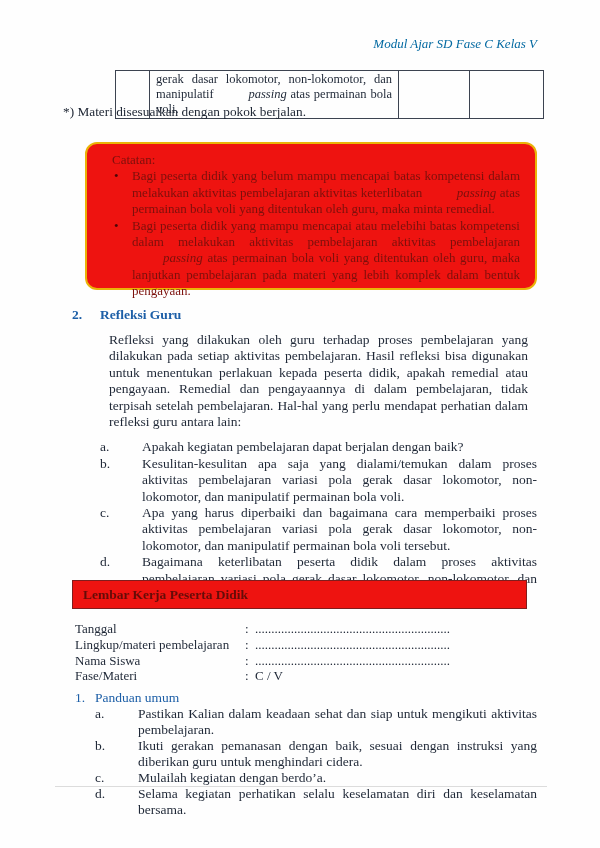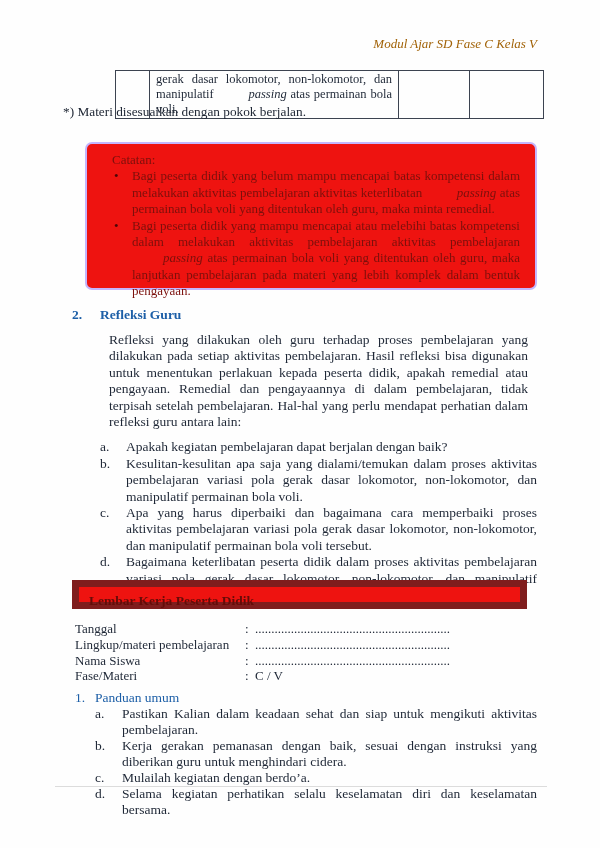--- a/index.html
+++ b/index.html
@@ -4,63 +4,63 @@
 <style>
   html,body{margin:0;padding:0;background:#ffffff;}
   .page{
     position:relative;width:600px;height:848px;background:#fefefe;
     font-family:"Liberation Serif","DejaVu Serif",serif;
     color:#1e2736;overflow:hidden;
   }
   
   .running-head{
     position:absolute;top:36px;right:63px;
-    font-style:italic;font-size:13px;color:#a16207;
+    font-style:italic;font-size:13px;color:#0369a1;
   }
   
   .tbl{
     position:absolute;left:115px;top:70px;border-collapse:collapse;
   }
   .tbl td{
     border:1px solid #3c4350;vertical-align:middle;
     font-size:12.5px;line-height:15px;padding:1px 6px;
   }
   .tbl .c1{width:21px;}
   .tbl .c2{width:236px;text-align:justify;}
   .tbl .c3{width:58px;}
   .tbl .c4{width:61px;}
   .footnote{
     position:absolute;left:63px;top:104px;font-size:13.3px;color:#1c2432;
   }
   
   .note-box{
     position:absolute;left:85px;top:142px;width:418px;height:116px;
-    background:#ee1310;border:2px solid #c4b5fd;border-radius:7px;
+    background:#ee1310;border:2px solid #eab308;border-radius:12px;
     padding:8px 15px 20px 15px;
     color:#7c100c;font-size:13px;line-height:16.4px;
   }
   .note-title{margin:0 0 0 10px;}
   .note-bullet{display:flex;margin-left:12px;}
   .note-bullet .dot{flex:none;width:18px;color:#4a0606;}
   .note-bullet .btxt{flex:1;text-align:justify;}
   .em{font-style:italic;margin-left:31px;}
   
   .sec2-head{position:absolute;left:72px;top:307px;display:flex;
     color:#1d5fa7;font-weight:bold;font-size:13.5px;}
   .sec2-head .num{width:28px;}
   .sec2-body{position:absolute;left:100px;top:323px;width:437px;
     font-size:13.5px;line-height:16.4px;}
   .sec2-body .intro{text-align:justify;margin:9px;}
   .li-row{display:flex;}
   .li-row .letter{flex:none;width:26px;}
-  .li-row .txt{flex:1;text-align:justify;}
+  .li-row .txt{flex:1;text-align:justify;margin-left:16px;}
   
   .banner{
     position:absolute;left:72px;top:580px;width:455px;height:29px;
-    background:#ee1310;border:7px solid #7f1d1d;
+    background:#ee1310;border:1px solid #7f1d1d;
     color:#650c08;font-weight:bold;font-size:13.5px;line-height:28px;
     padding-left:10px;box-sizing:border-box;
   }
   
   .form{position:absolute;left:75px;top:621px;width:462px;
     font-size:13px;line-height:15.8px;}
   .form-row{display:flex;}
   .form-row .flabel{flex:none;width:170px;}
   .form-row .fsep{flex:none;width:10px;}
   .form-row .fval{flex:1;white-space:nowrap;overflow:hidden;}
@@ -164,21 +164,21 @@
     <span>Panduan umum</span>
   </div>
 
   <div class="guide-list">
     <div class="li-row">
       <span class="letter">a.</span>
       <span class="txt">Pastikan Kalian dalam keadaan sehat dan siap untuk mengikuti aktivitas pembelajaran.</span>
     </div>
     <div class="li-row">
       <span class="letter">b.</span>
-      <span class="txt">Kerja gerakan pemanasan dengan baik, sesuai dengan instruksi yang diberikan guru untuk menghindari cidera.</span>
+      <span class="txt">Ikuti gerakan pemanasan dengan baik, sesuai dengan instruksi yang diberikan guru untuk menghindari cidera.</span>
     </div>
     <div class="li-row">
       <span class="letter">c.</span>
       <span class="txt">Mulailah kegiatan dengan berdo’a.</span>
     </div>
     <div class="li-row">
       <span class="letter">d.</span>
       <span class="txt">Selama kegiatan perhatikan selalu keselamatan diri dan keselamatan bersama.</span>
     </div>
   </div>

